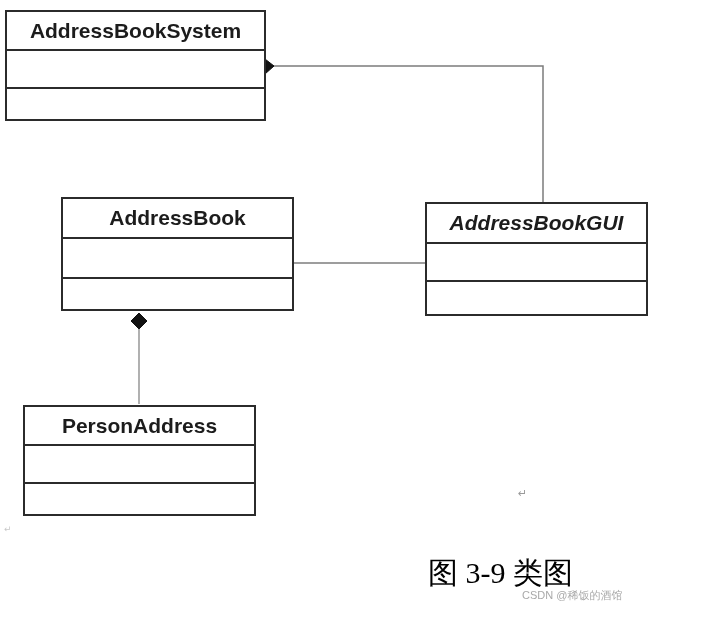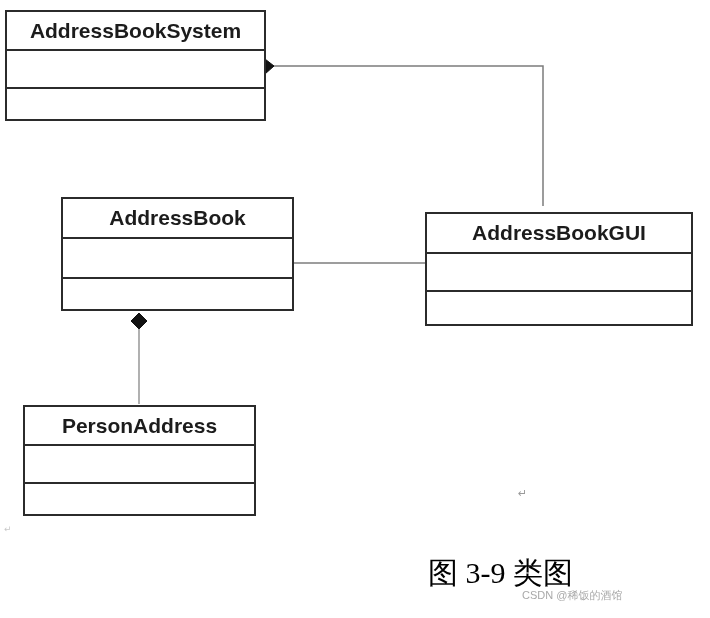--- a/index.html
+++ b/index.html
@@ -85,21 +85,21 @@
     <div class="uml-compartment" style="height:38px;"></div>
     <div class="uml-compartment" style="flex:1 1 auto;"></div>
   </div>
 
   <div class="uml-class" style="left:23px;top:197px;width:233px;height:114px;margin-left:38px;">
     <div class="uml-title" style="height:38px;">AddressBook</div>
     <div class="uml-compartment" style="height:40px;"></div>
     <div class="uml-compartment" style="flex:1 1 auto;"></div>
   </div>
 
-  <div class="uml-class" style="left:425px;top:212px;width:268px;height:114px;">
+  <div class="uml-class" style="left:425px;top:202px;width:223px;height:114px;font-style:italic;">
     <div class="uml-title" style="height:38px;">AddressBookGUI</div>
     <div class="uml-compartment" style="height:38px;"></div>
     <div class="uml-compartment" style="flex:1 1 auto;"></div>
   </div>
 
   <div class="uml-class" style="left:23px;top:405px;width:233px;height:111px;">
     <div class="uml-title" style="height:37px;">PersonAddress</div>
     <div class="uml-compartment" style="height:38px;"></div>
     <div class="uml-compartment" style="flex:1 1 auto;"></div>
   </div>

